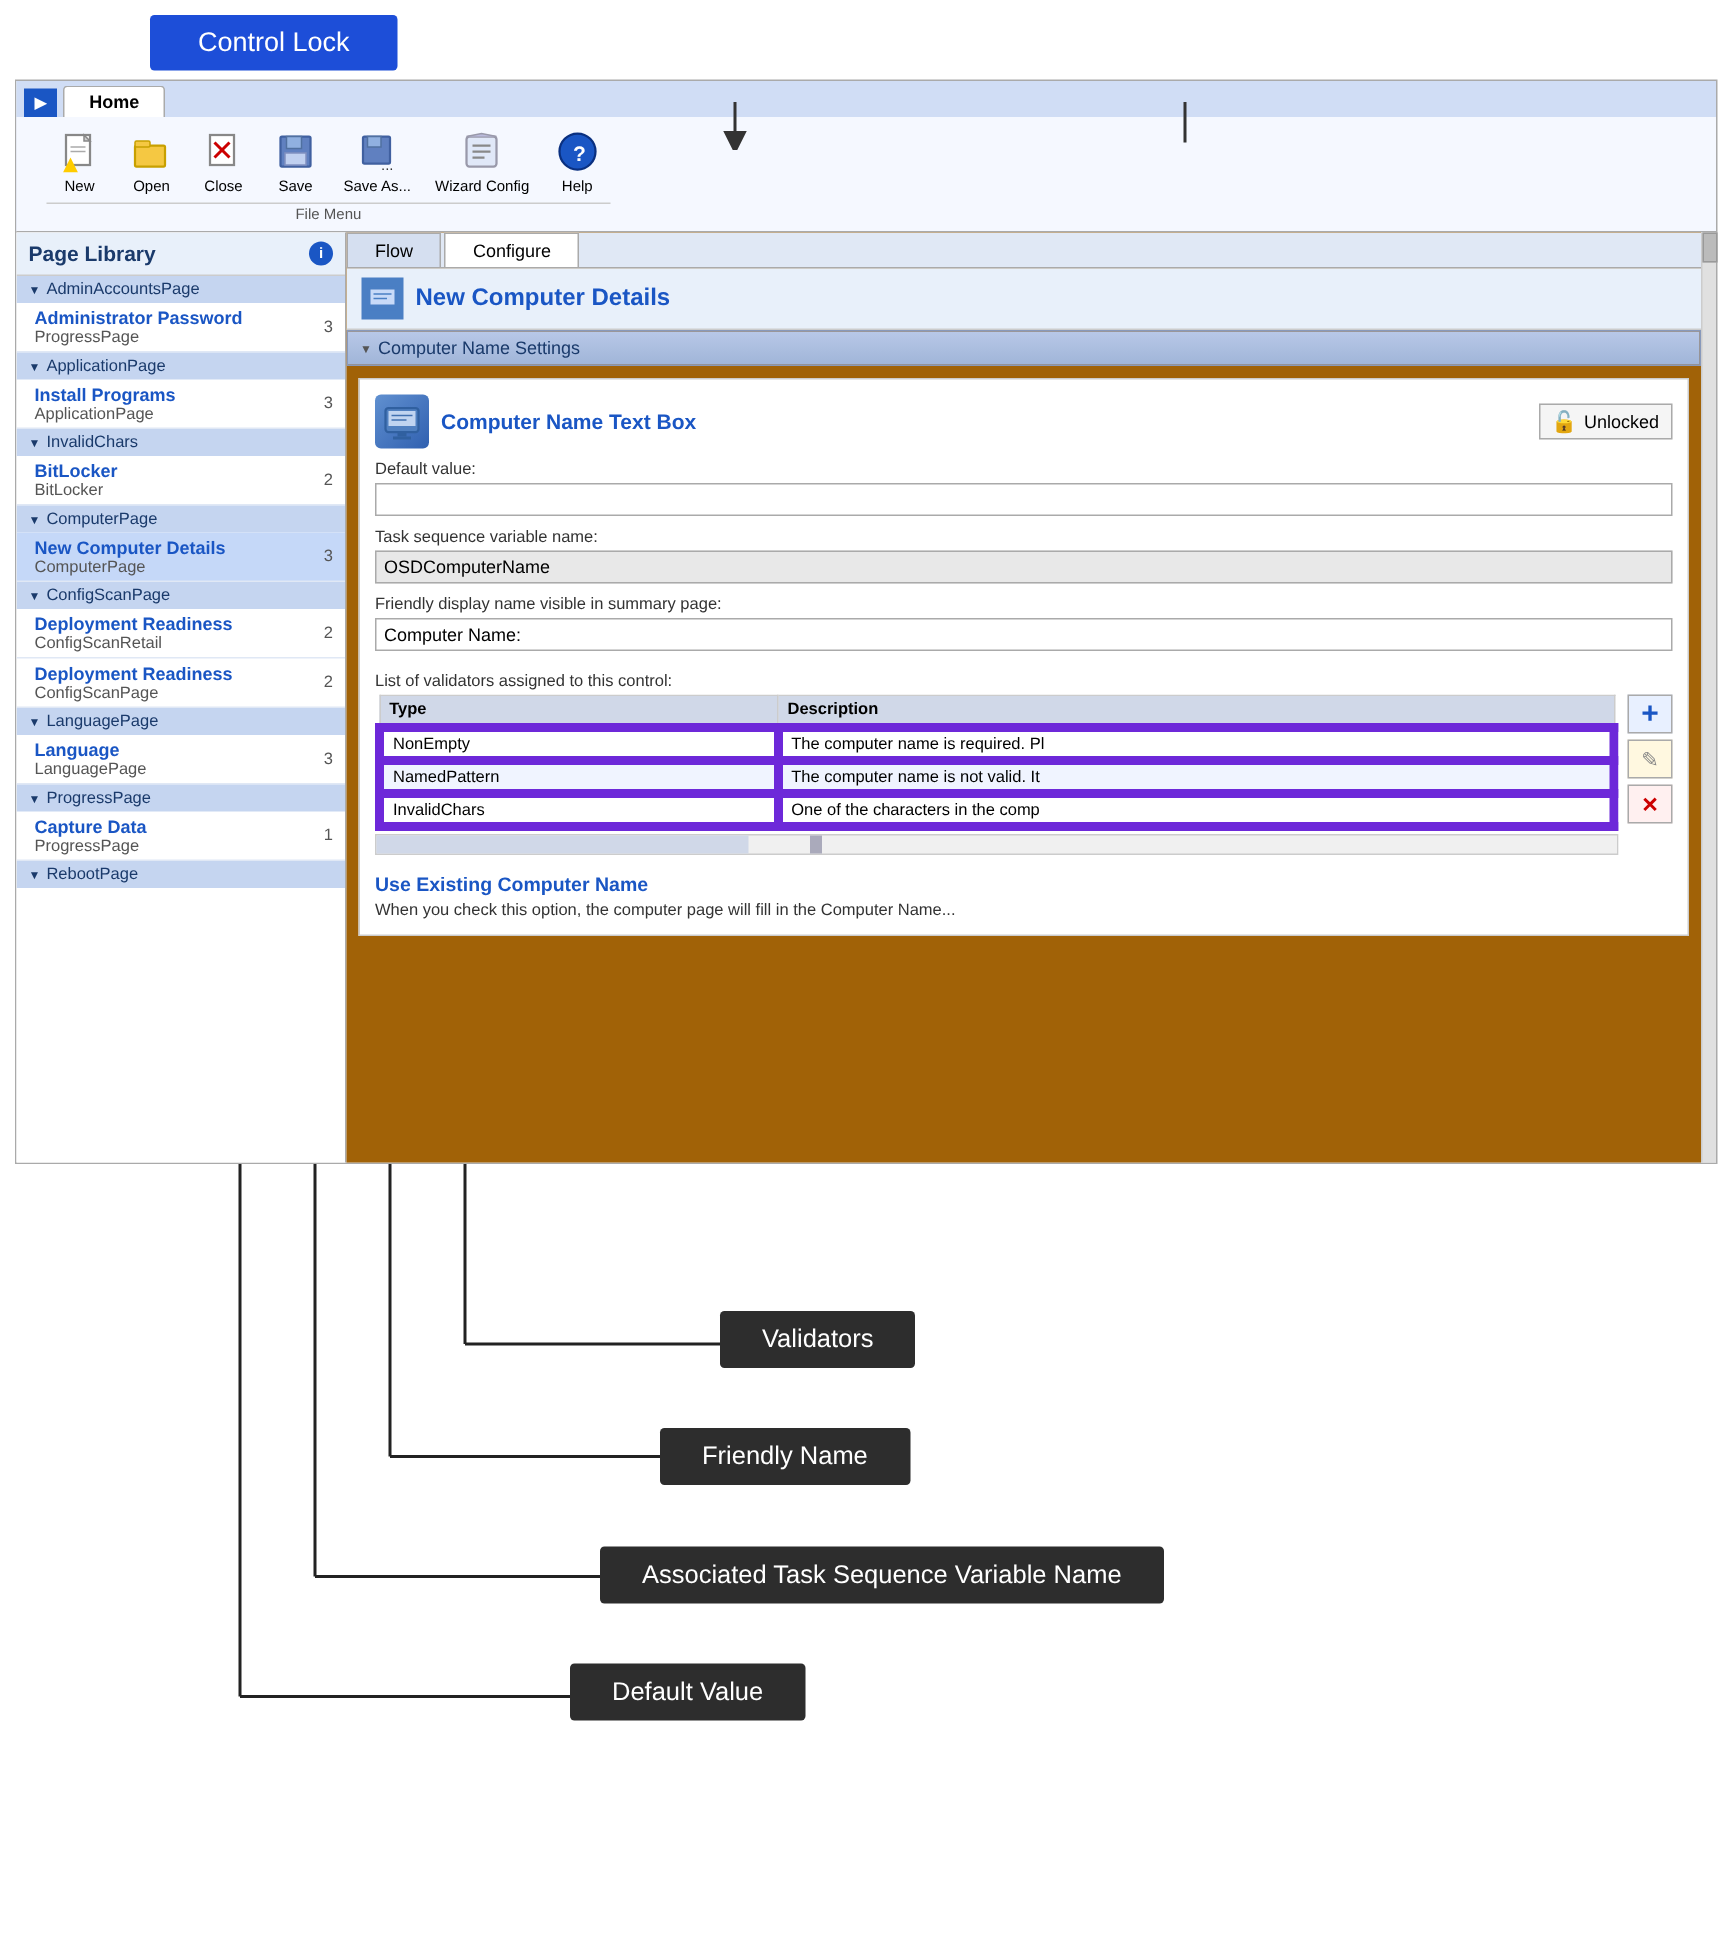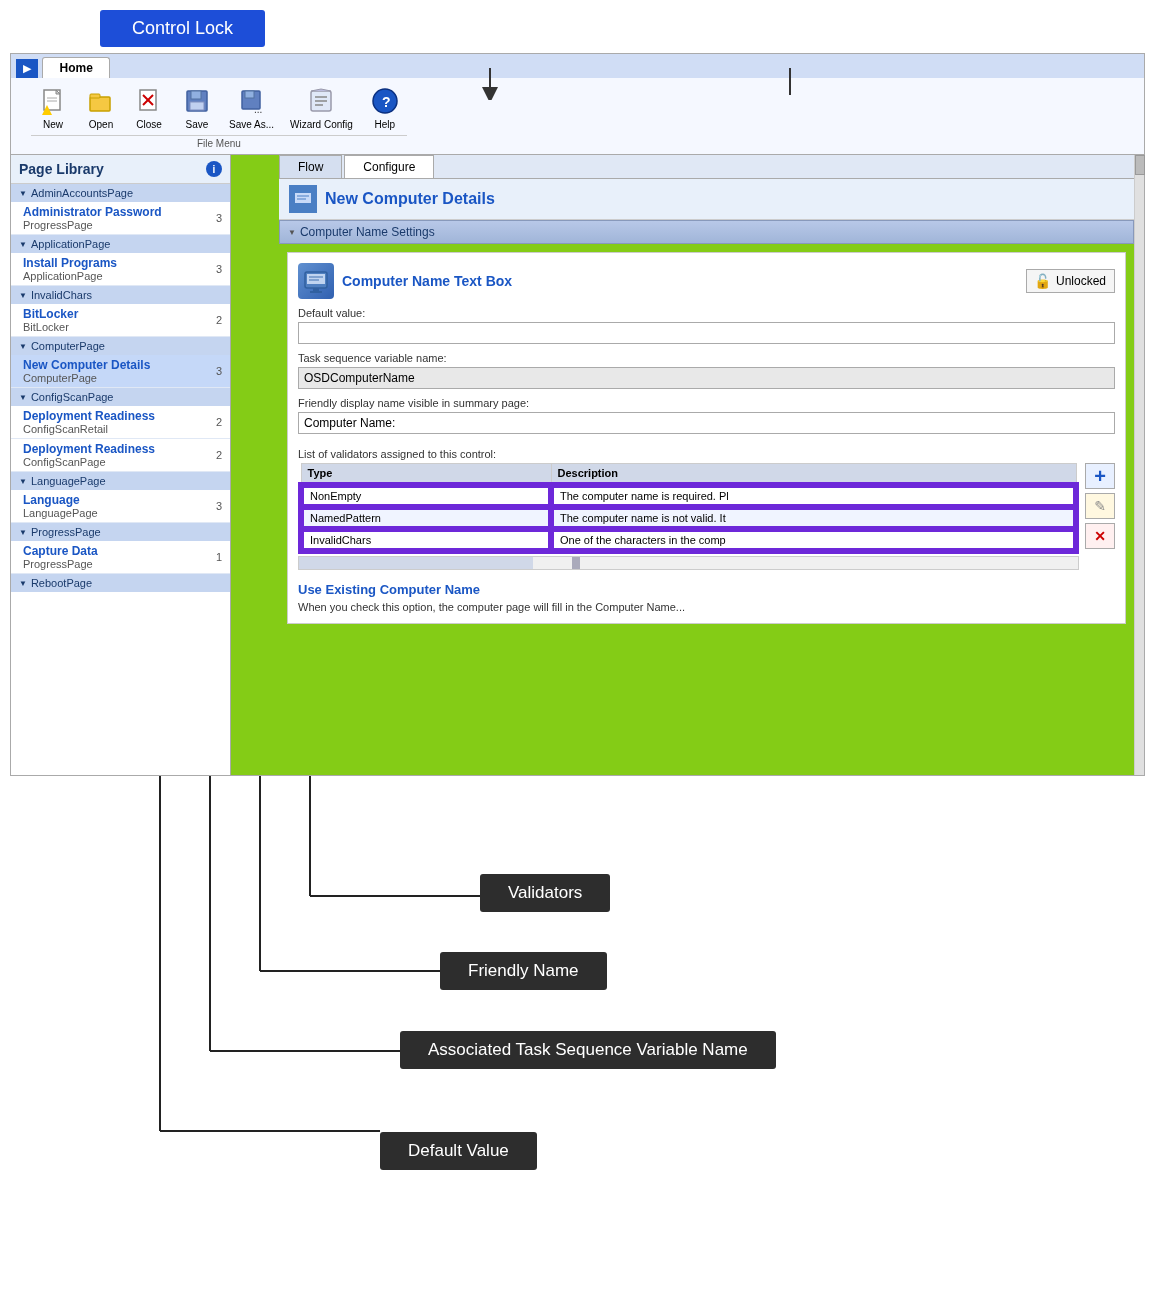--- a/index.html
+++ b/index.html
@@ -143,23 +143,22 @@
     .sidebar-item-num {
       color: #555;
       font-size: 11px;
       margin-left: 4px;
     }
     .sidebar-item-content { flex: 1; }
 
     
     .content-area {
       flex: 1;
-      background: #84cc16;
+      background: #a16207;
       overflow-y: auto;
-      padding-left: 48px;
     }
     .content-tabs {
       display: flex;
       border-bottom: 1px solid #aaa;
       background: #e0e8f5;
     }
     .content-tab {
       padding: 4px 18px;
       border: 1px solid #aaa;
       border-bottom: none;
@@ -652,18 +651,18 @@
       <span>Friendly Name</span>
     </div>
   </div>
 
   <div style="position:absolute; top:255px; left:400px;">
     <div style="background:#2d2d2d; color:#fff; font-size:17px; padding:9px 28px; border-radius:3px;">
       <span>Associated Task Sequence Variable Name</span>
     </div>
   </div>
 
-  <div style="position:absolute; top:333px; left:380px;margin-top:23px;">
+  <div style="position:absolute; top:333px; left:380px;">
     <div style="background:#2d2d2d; color:#fff; font-size:17px; padding:9px 28px; border-radius:3px;">
       <span>Default Value</span>
     </div>
   </div>
 </div>
 
 </body></html>

